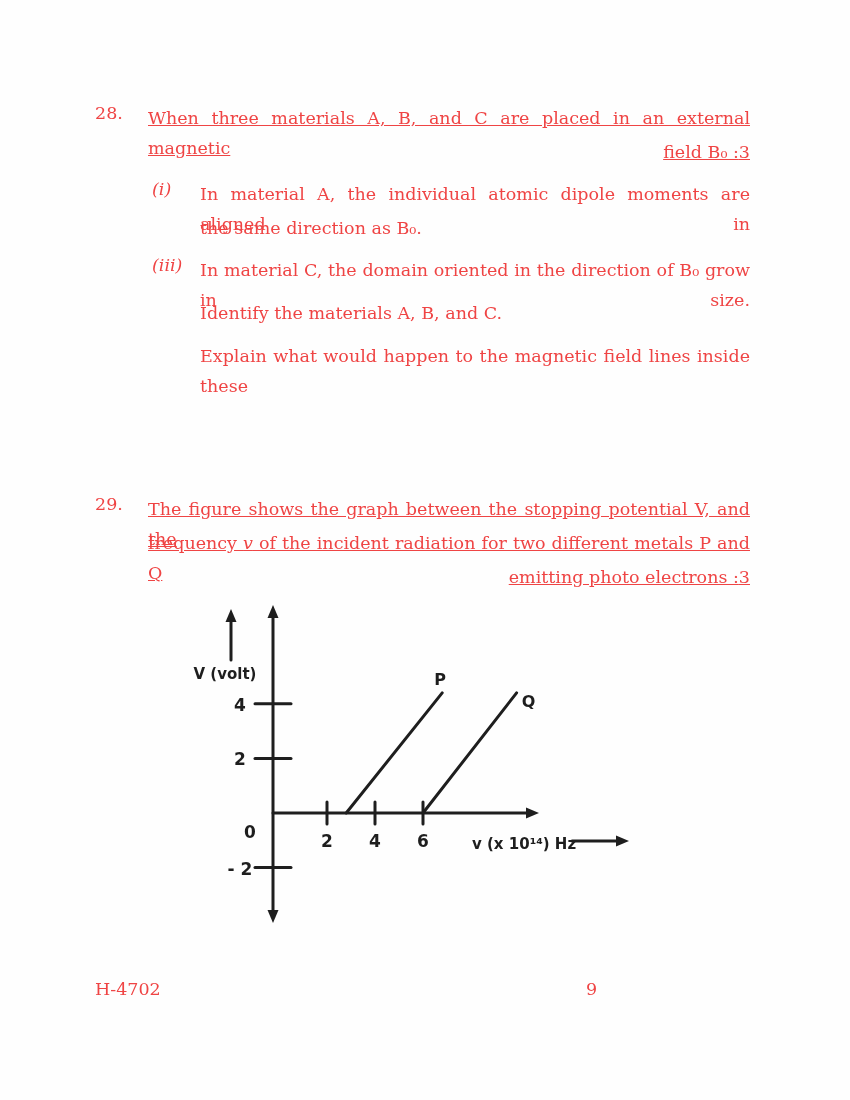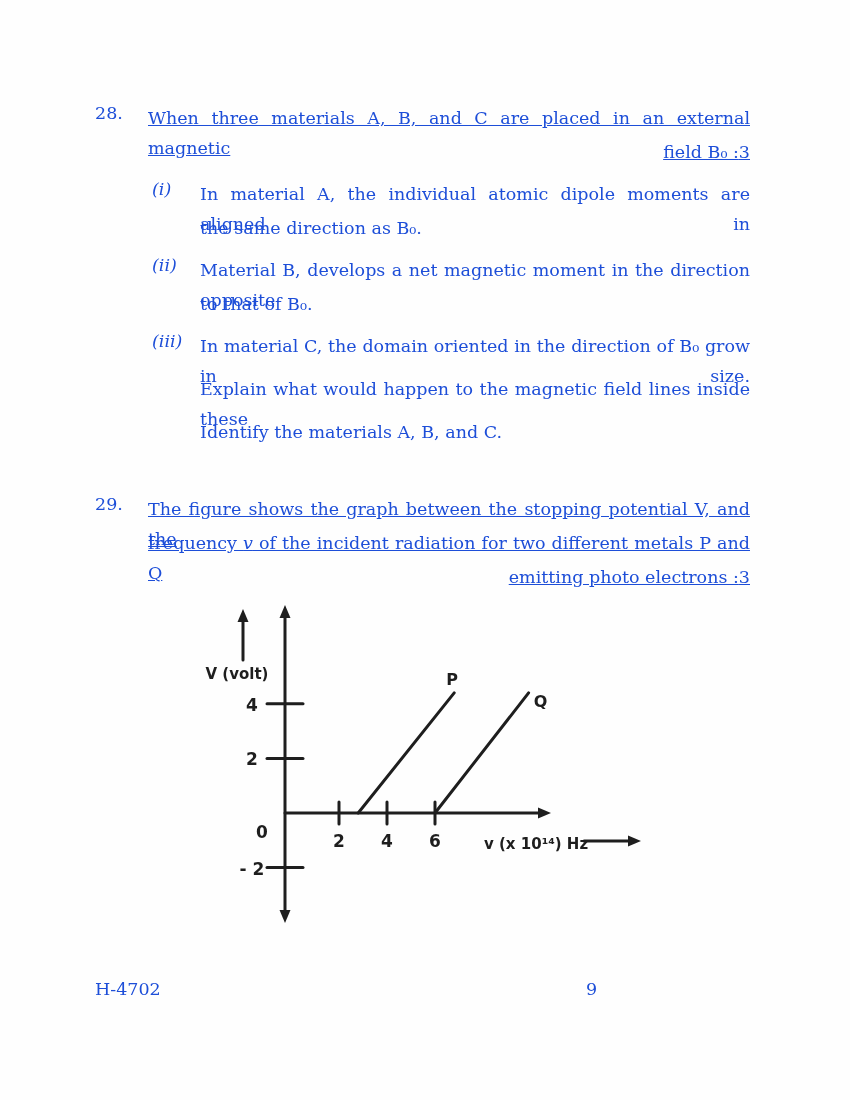--- a/index.html
+++ b/index.html
@@ -1,33 +1,33 @@
 <!DOCTYPE html>
 <html><head>
 <meta charset="utf-8">
 <style>
   html,body{margin:0;padding:0;background:#ffffff;}
   .page{
     position:relative;width:850px;height:1100px;background:#fefefe;
-    color:#1d4ed8;font-family:"DejaVu Serif","Liberation Serif",serif;
+    color:#ef4444;font-family:"DejaVu Serif","Liberation Serif",serif;
     font-size:17.5px;overflow:hidden;
   }
   .qblock{position:absolute;left:95px;width:655px;}
   .qrow{display:flex;}
   .qnum{width:53px;flex:none;}
   .qbody{flex:1;min-width:0;text-decoration:underline;}
   .line{height:34px;line-height:30px;}
   .just{text-align:justify;text-align-last:justify;}
   .marksrow{display:flex;justify-content:flex-end;}
   .item{display:flex;margin-top:8px;margin-left:57px;}
   .imark{width:48px;flex:none;font-style:italic;}
   .ibody{flex:1;min-width:0;}
   .subgap{margin-top:9px;}
   .it{font-style:italic;}
-  .figure{position:absolute;left:180px;top:598px;width:480px;height:337px;}
+  .figure{position:absolute;left:168px;top:598px;width:480px;height:337px;}
   .stroke{stroke:#1e1e1e;stroke-width:3;stroke-linecap:round;fill:none;}
   .fillhead{fill:#1e1e1e;stroke:none;}
   .ticklabel{font-family:"DejaVu Sans","Liberation Sans",sans-serif;font-weight:bold;font-size:17px;fill:#1e1e1e;}
   .axislabel{font-family:"DejaVu Sans","Liberation Sans",sans-serif;font-weight:bold;font-size:15px;fill:#1e1e1e;}
   .serieslabel{font-family:"DejaVu Sans","Liberation Sans",sans-serif;font-weight:bold;font-size:16px;fill:#1e1e1e;}
   .footer{position:absolute;left:95px;top:972px;width:662px;display:flex;line-height:34px;}
   .footer .fl{flex:1;text-align:left;}
   .footer .fc{flex:1;text-align:center;}
   .footer .fr{flex:1;text-align:right;}
 </style>
@@ -49,34 +49,27 @@
     </div>
 
     <div class="item">
       <div class="imark">(i)</div>
       <div class="ibody">
         <div class="line just">In material A, the individual atomic dipole moments are aligned in</div>
         <div class="line">the same direction as B₀.</div>
       </div>
     </div>
 
-    <div class="item">
-      <div class="imark">(ii)</div>
-      <div class="ibody">
-        <div class="line just">Material B, develops a net magnetic moment in the direction opposite</div>
-        <div class="line">to that of B₀.</div>
-      </div>
-    </div>
 
     <div class="item">
       <div class="imark">(iii)</div>
       <div class="ibody">
         <div class="line just">In material C, the domain oriented in the direction of B₀ grow in size.</div>
+        <div class="line subgap">Identify the materials A, B, and C.</div>
         <div class="line just subgap">Explain what would happen to the magnetic field lines inside these</div>
-        <div class="line subgap">Identify the materials A, B, and C.</div>
       </div>
     </div>
   </div>
 
   <div class="qblock" style="top:494px;">
     <div class="qrow">
       <div class="qnum">29.</div>
       <div class="qbody">
         <div class="line just">The figure shows the graph between the stopping potential V, and the</div>
         <div class="line just"><span>frequency </span><span class="it">v</span><span> of the incident radiation for two different metals P and Q</span></div>

